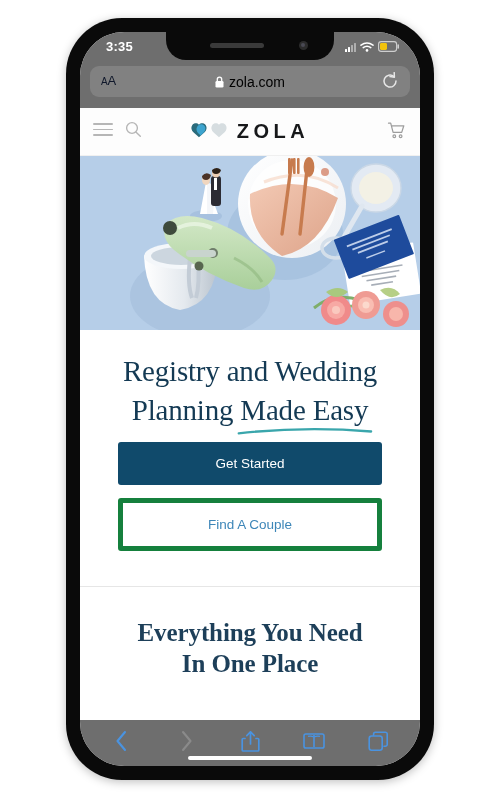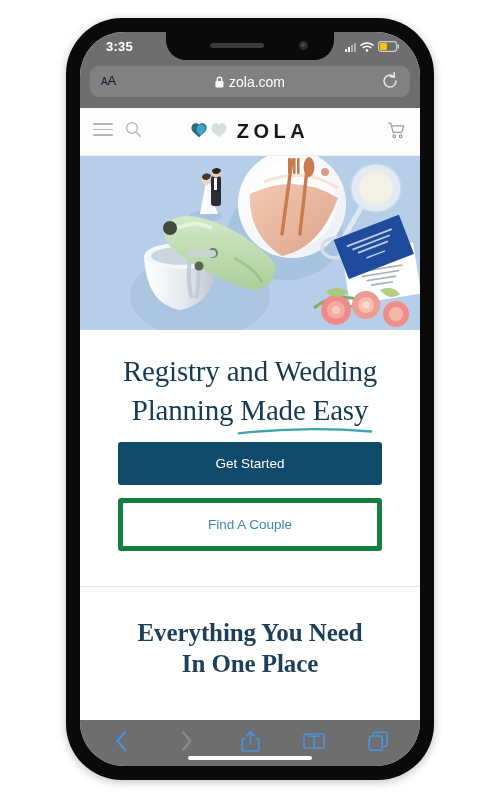--- a/index.html
+++ b/index.html
@@ -129,21 +129,21 @@
   #aa-button .small-a { font-size: 10px; }
   #url-center {
     position: absolute;
     left: 0; top: 0;
     width: 320px; height: 31px;
     display: flex;
     align-items: center;
     justify-content: center;
     gap: 5px;
   }
-  #url-text { color: #ffffff; font-size: 14px; }
+  #url-text { color: #000000; font-size: 14px; }
   #reload-button {
     position: absolute;
     right: 11px;
     top: 6px;
   }
 
   
   #web-view {
     position: absolute;
     left: 0;

